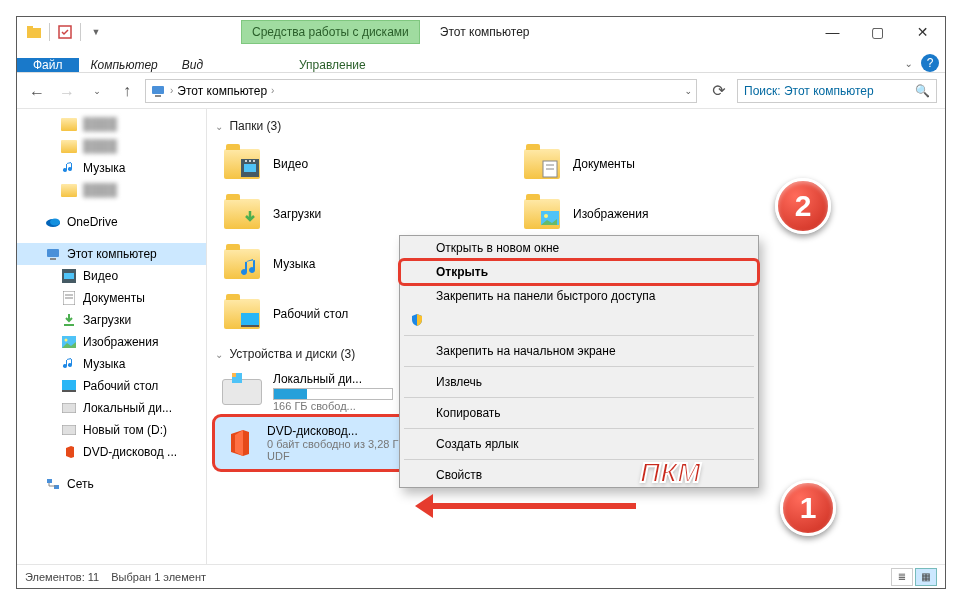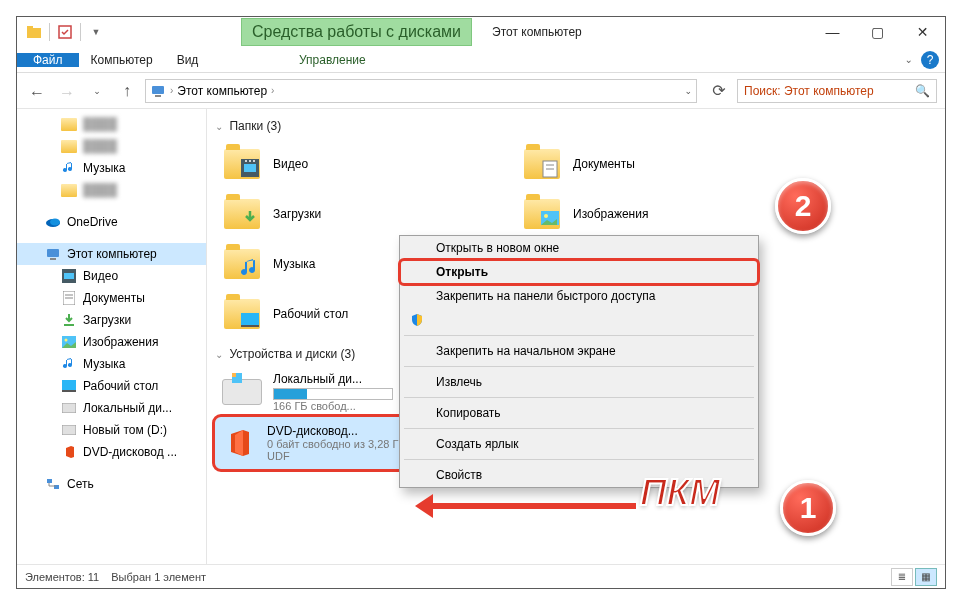--- a/index.html
+++ b/index.html
@@ -3,40 +3,40 @@
 <meta charset="utf-8">
 <style>
 * { box-sizing: border-box; margin: 0; padding: 0; font-family: "Segoe UI", Tahoma, sans-serif; }
 body { background: #fff; width: 962px; height: 606px; overflow: hidden; position: relative; }
 .window { border: 1px solid #5a5a5a; width: 930px; height: 573px; position: absolute; top: 16px; left: 16px; background: #fff; display: flex; flex-direction: column; }
 .titlebar { height: 30px; display: flex; align-items: center; background: #fff; position: relative; }
 .qat { display: flex; gap: 2px; padding-left: 6px; align-items: center; }
 .qat-icon { width: 22px; height: 22px; display: flex; align-items: center; justify-content: center; font-size: 14px; }
 .qat-sep { width: 1px; height: 18px; background: #ccc; margin: 0 2px; }
 .title-ctx { position: absolute; left: 224px; display: flex; align-items: center; gap: 20px; }
-.ctx-tab { background: #a0dca0; color: #2a5f2a; font-size: 16px; padding: 4px 10px; border: 1px solid #7fc77f; }
+.ctx-tab { background: #a0dca0; color: #2a5f2a; font-size: 12px; padding: 4px 10px; border: 1px solid #7fc77f; }
 .title-text { font-size: 12px; color: #222; }
 .winbtns { position: absolute; right: 0; display: flex; }
 .winbtn { width: 45px; height: 30px; display: flex; align-items: center; justify-content: center; font-size: 14px; color: #333; }
-.ribbon { height: 26px; display: flex; align-items: center; border-bottom: 1px solid #ddd; background: #fff; position: relative; }
+.ribbon { height: 26px; display: flex; align-items: flex-end; border-bottom: 1px solid #ddd; background: #fff; position: relative; }
 .ribbon-file { background: #1979ca; color: #fff; font-size: 12px; padding: 0 16px; display: flex; align-items: center; }
-.ribbon-tab { font-size: 12px; padding: 0 12px; display: flex; align-items: center; color: #222; }
+.ribbon-tab { font-size: 12px; padding: 0 12px; display: flex; align-items: center; color: #222; font-style: italic; }
 .ribbon-ctx { position: absolute; left: 270px; font-size: 12px; padding: 0 12px; display: flex; align-items: center; color: #2a5f2a; }
 .ribbon-right { position: absolute; right: 6px; display: flex; align-items: center; gap: 8px; }
 .chev-down { font-size: 10px; color: #666; }
 .help-icon { width: 18px; height: 18px; border-radius: 50%; background: #1979ca; color: #fff; display: flex; align-items: center; justify-content: center; font-size: 12px; }
 .navbar { height: 36px; display: flex; align-items: center; gap: 6px; padding: 0 8px; border-bottom: 1px solid #e5e5e5; }
 .nav-arrow { width: 24px; height: 24px; display: flex; align-items: center; justify-content: center; font-size: 16px; color: #555; }
 .nav-arrow.disabled { color: #ccc; }
 .addr { flex: 1; height: 24px; border: 1px solid #ccc; display: flex; align-items: center; padding: 0 4px; gap: 4px; font-size: 12px; }
 .addr-icon { width: 16px; height: 16px; }
 .crumb-sep { color: #888; font-size: 10px; }
 .addr-right { margin-left: auto; display: flex; gap: 6px; align-items: center; color: #555; }
 .refresh { width: 24px; height: 24px; display: flex; align-items: center; justify-content: center; color: #555; margin-left:4px;}
-.search { width: 200px; height: 24px; border: 1px solid #ccc; display: flex; align-items: center; padding: 0 6px; font-size: 12px; color: #c2410c; gap: 20px; }
+.search { width: 200px; height: 24px; border: 1px solid #ccc; display: flex; align-items: center; padding: 0 6px; font-size: 12px; color: #0369a1; gap: 20px; }
 .body { flex: 1; display: flex; overflow: hidden; position: relative; }
 .sidebar { width: 190px; border-right: 1px solid #e5e5e5; padding: 4px 0; overflow: hidden; font-size: 12px; }
 .side-item { height: 22px; display: flex; align-items: center; gap: 6px; padding-left: 28px; cursor: default; }
 .side-item.l2 { padding-left: 44px; }
 .side-item.sel { background: #cce8ff; }
 .side-ico { width: 16px; height: 16px; display: flex; align-items: center; justify-content: center; }
 .side-blur { filter: blur(2px); color: #aaa; }
 .main { flex: 1; overflow: hidden; padding: 4px 8px; position: relative; }
 .group-hdr { font-size: 12px; color: #222; display: flex; align-items: center; gap: 6px; margin: 6px 0; }
 .chev { color: #888; font-size: 10px; }
@@ -54,21 +54,21 @@
 .cm-icon { position: absolute; left: 8px; width: 18px; height: 18px; display: flex; align-items: center; justify-content: center; }
 .cm-sub-arrow { position: absolute; right: 10px; font-size: 10px; color: #555; }
 .cm-highlight { outline: 3px solid #e63b2d; border-radius: 4px; outline-offset: -1px; font-weight: 600; }
 .statusbar { height: 24px; border-top: 1px solid #e5e5e5; display: flex; align-items: center; font-size: 11px; color: #444; padding: 0 8px; gap: 12px; }
 .status-right { margin-left: auto; display: flex; gap: 2px; }
 .view-btn { width: 22px; height: 18px; border: 1px solid #ccc; display: flex; align-items: center; justify-content: center; font-size: 10px; }
 .view-btn.active { background: #cce8ff; border-color: #7bb; }
 .badge { position: absolute; width: 56px; height: 56px; border-radius: 50%; background: radial-gradient(circle at 35% 30%, #ff6b5b, #c92a1d); border: 3px solid #fff; box-shadow: 0 3px 6px rgba(0,0,0,.4), inset 0 2px 4px rgba(255,255,255,.4); display: flex; align-items: center; justify-content: center; color: #fff; font-size: 30px; font-weight: bold; }
 .badge-1 { left: 780px; top: 480px; }
 .badge-2 { left: 775px; top: 178px; }
-.pkm-label { position: absolute; left: 640px; top: 472px; font-size: 37px; font-weight: 900; color: #c92a1d; -webkit-text-stroke: 2px #fff; text-shadow: 0 2px 4px rgba(0,0,0,.3); font-style: italic; font-family: Arial, sans-serif; text-align: center; }
+.pkm-label { position: absolute; left: 640px; top: 457px; font-size: 28px; font-weight: 900; color: #c92a1d; -webkit-text-stroke: 2px #fff; text-shadow: 0 2px 4px rgba(0,0,0,.3); font-style: italic; font-family: Arial, sans-serif; text-align: center; }
 .arrow-line { position: absolute; left: 426px; top: 503px; width: 210px; height: 6px; background: #e63b2d; }
 .arrow-head { position: absolute; left: 415px; top: 494px; width: 0; height: 0; border-right: 18px solid #e63b2d; border-top: 12px solid transparent; border-bottom: 12px solid transparent; }
 .folder-ico { width: 36px; height: 30px; background: linear-gradient(#ffe9a8, #f5c343); border-radius: 2px; position: relative; }
 .folder-ico:before { content: ""; position: absolute; top: -5px; left: 2px; width: 14px; height: 6px; background: #f5c343; border-radius: 2px 2px 0 0; }
 .folder-sm { width: 16px; height: 13px; background: linear-gradient(#ffe9a8, #f5c343); border-radius: 1px; position: relative; }
 .drive-ico { width: 40px; height: 26px; background: #e8e8e8; border: 1px solid #bbb; border-radius: 3px; position: relative; }
 .office-ico { width: 36px; height: 36px; display: flex; align-items: center; justify-content: center; }
 </style>
 </head>
 <body>

